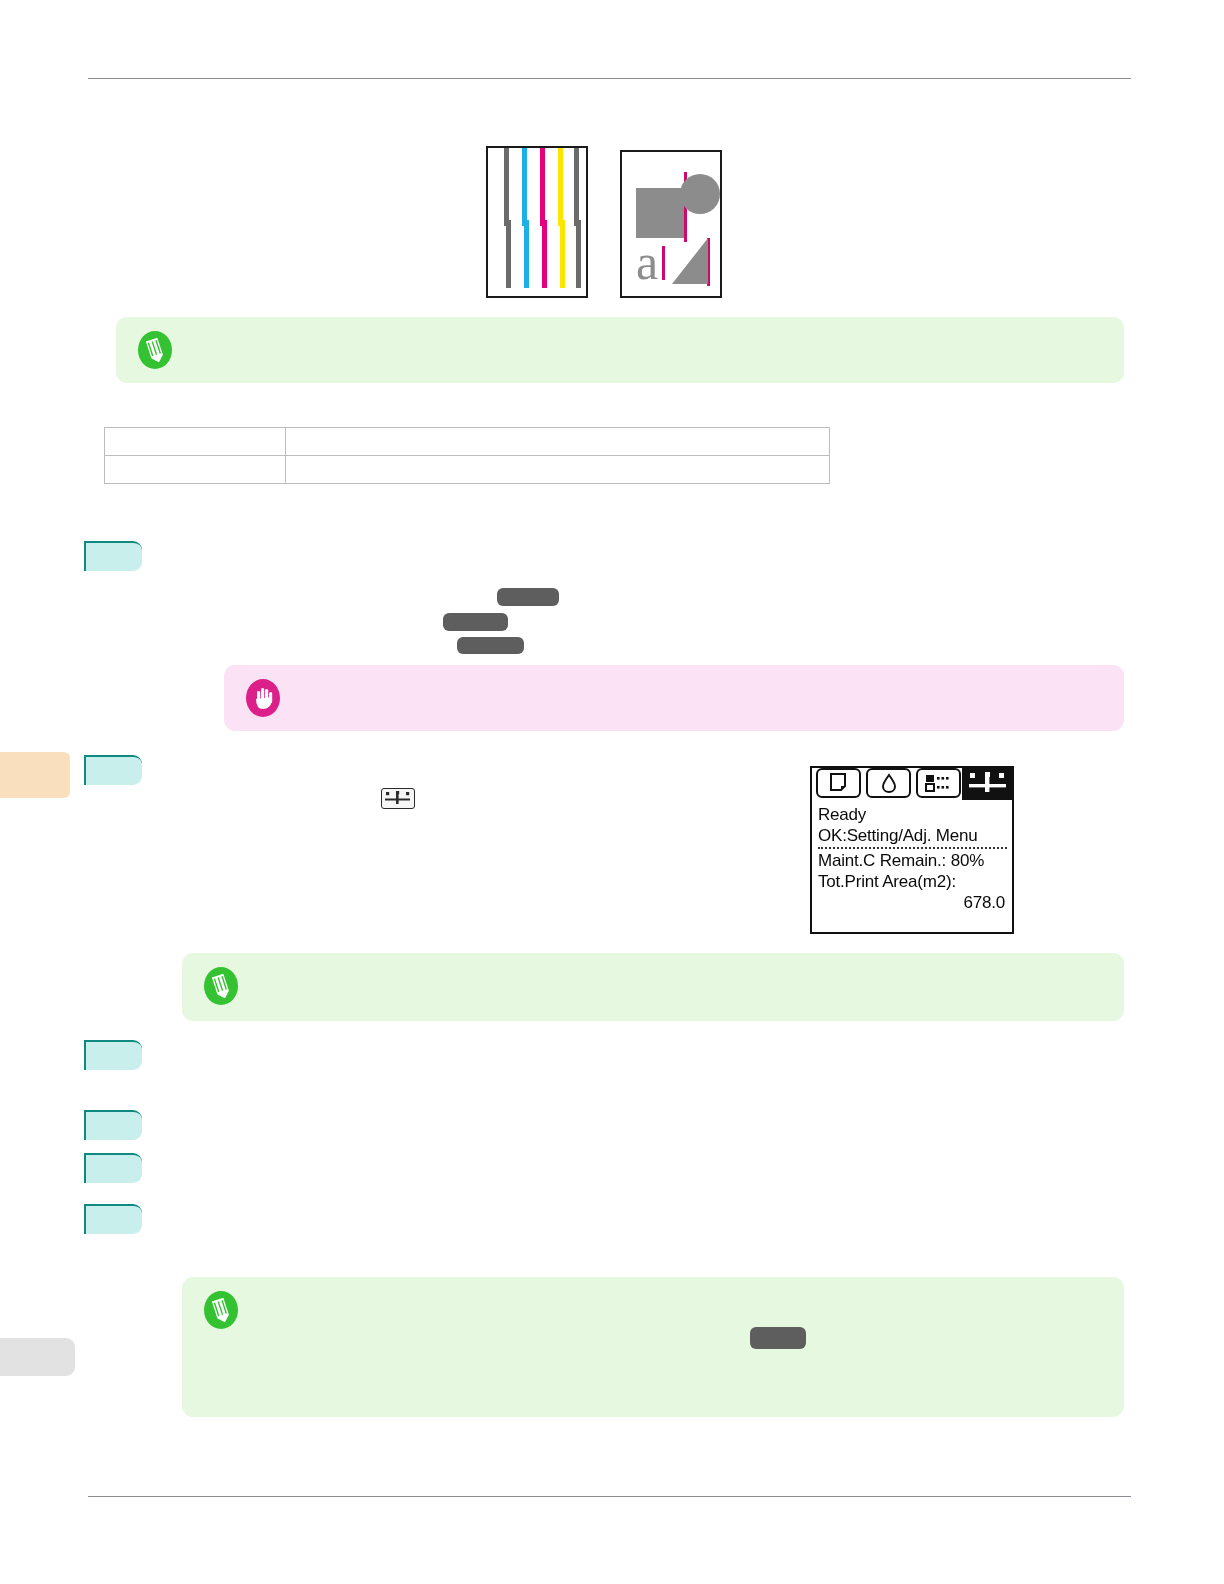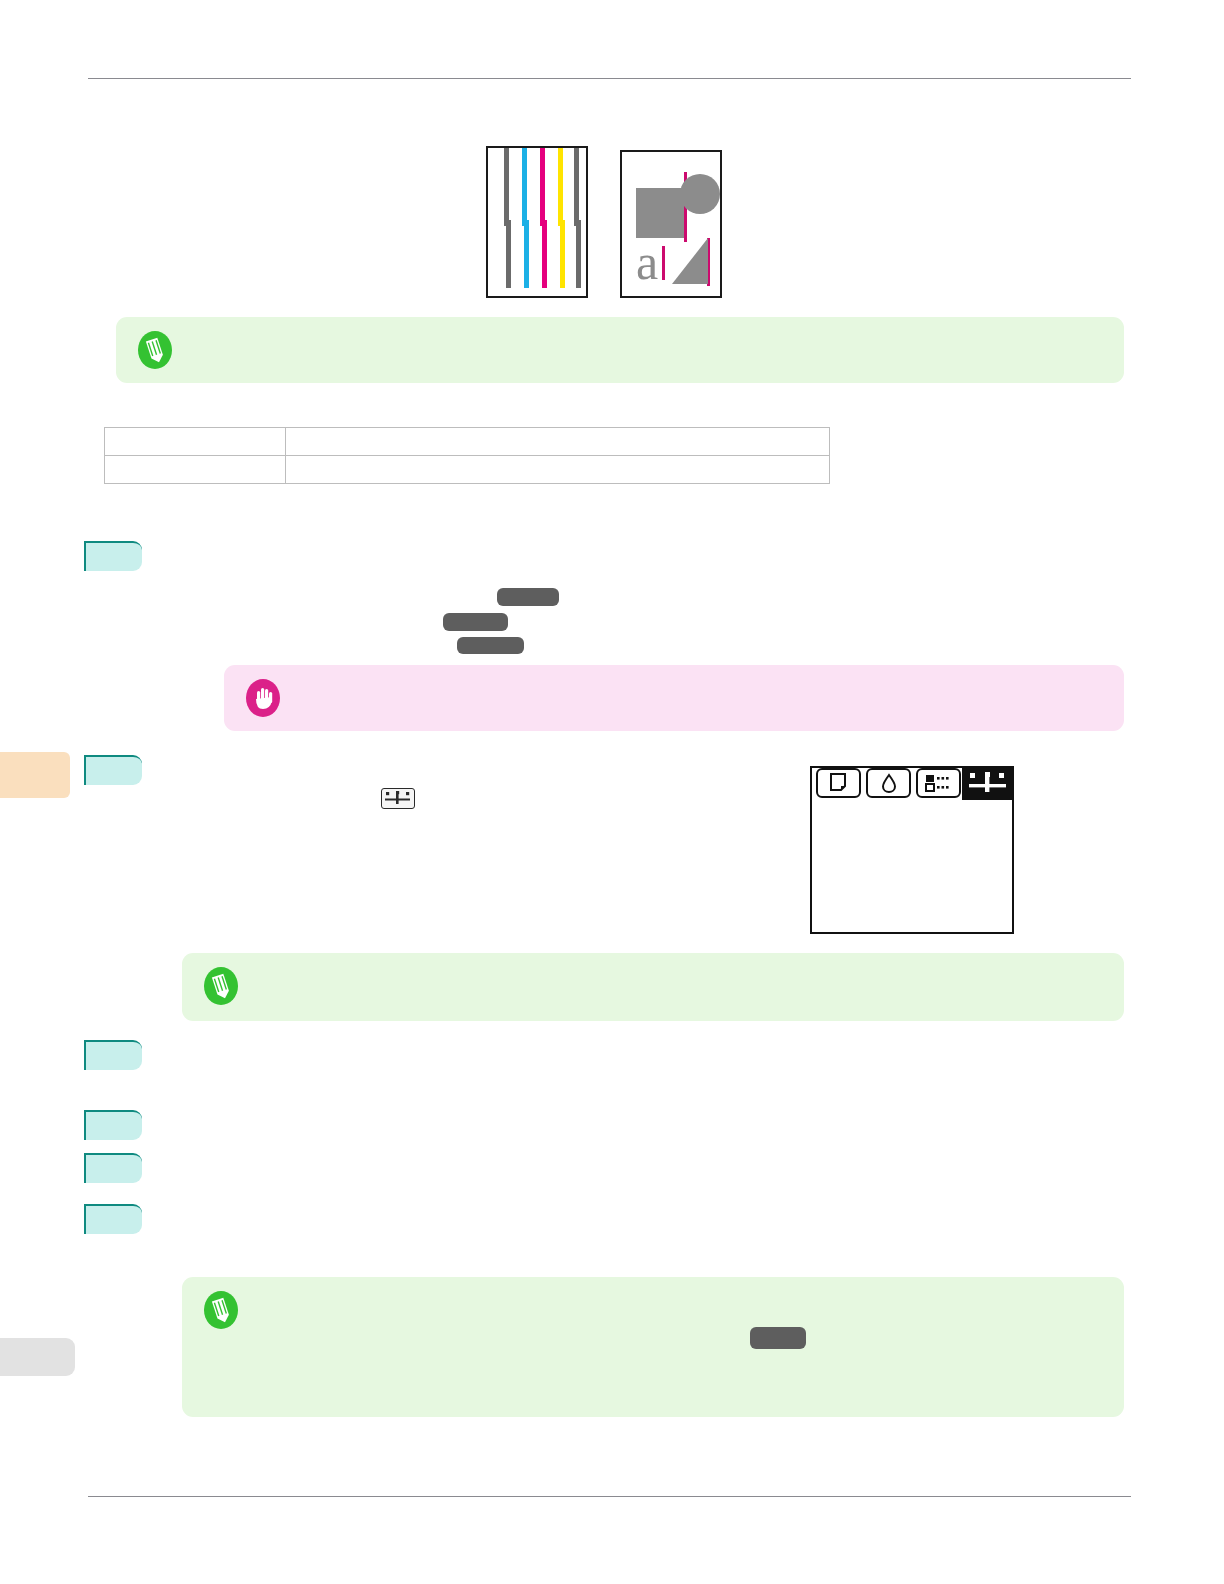--- a/index.html
+++ b/index.html
@@ -417,20 +417,28 @@
         <svg width="44" height="26" viewBox="0 0 44 26">
           <rect x="4" y="3" width="5" height="5" fill="#ffffff"></rect>
           <rect x="19" y="2" width="5" height="5" fill="#ffffff"></rect>
           <rect x="33" y="3" width="5" height="5" fill="#ffffff"></rect>
           <rect x="3" y="14" width="37" height="3.4" fill="#ffffff"></rect>
           <rect x="19" y="7" width="4.4" height="15" fill="#ffffff"></rect>
         </svg>
       </div>
     </div>
 
+    <div class="lcd-screen">
+      <div class="lcd-line">Ready</div>
+      <div class="lcd-line">OK:Setting/Adj. Menu</div>
+      <div class="lcd-divider"></div>
+      <div class="lcd-line">Maint.C Remain.: 80%</div>
+      <div class="lcd-line">Tot.Print Area(m2):</div>
+      <div class="lcd-line right">678.0</div>
+    </div>
   </div>
 
   <div class="callout note" style="left:182px;top:953px;width:942px;height:68px;">
     <div class="callout-icon">
       <span class="badge-ellipse green"></span>
       <svg width="34" height="38" viewBox="0 0 34 38" style="position:absolute;left:0;top:0;">
         <g transform="rotate(-18 17 19)">
           <polygon points="11,8 23,8 23,26 17,32 11,26" fill="#ffffff"></polygon>
           <line x1="13" y1="10" x2="13" y2="24" stroke="#34c232" stroke-width="1.4"></line>
           <line x1="17" y1="10" x2="17" y2="24" stroke="#34c232" stroke-width="1.4"></line>

